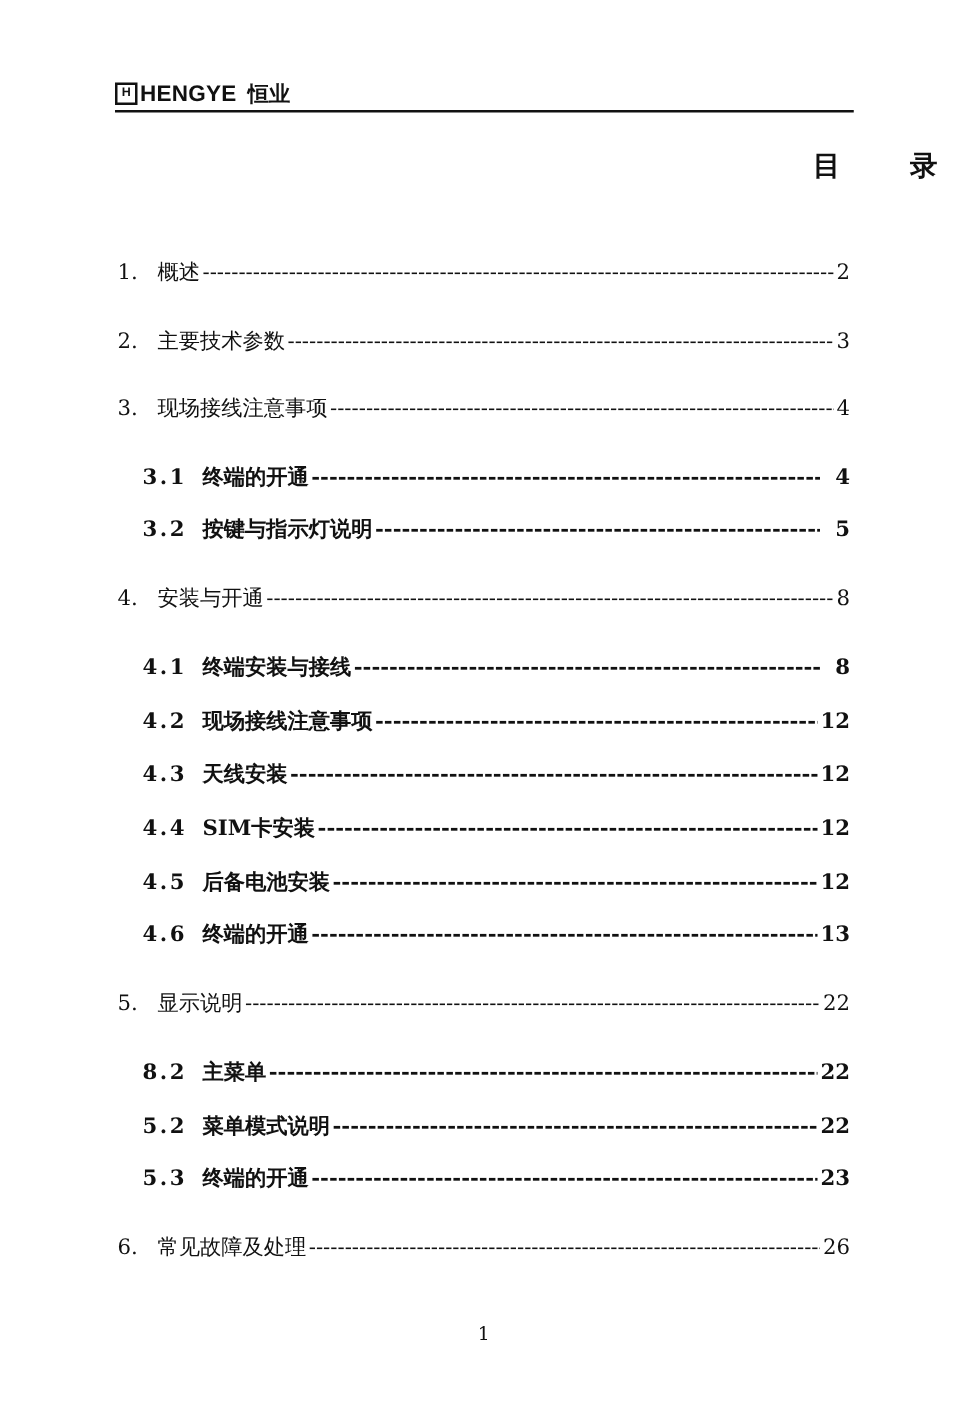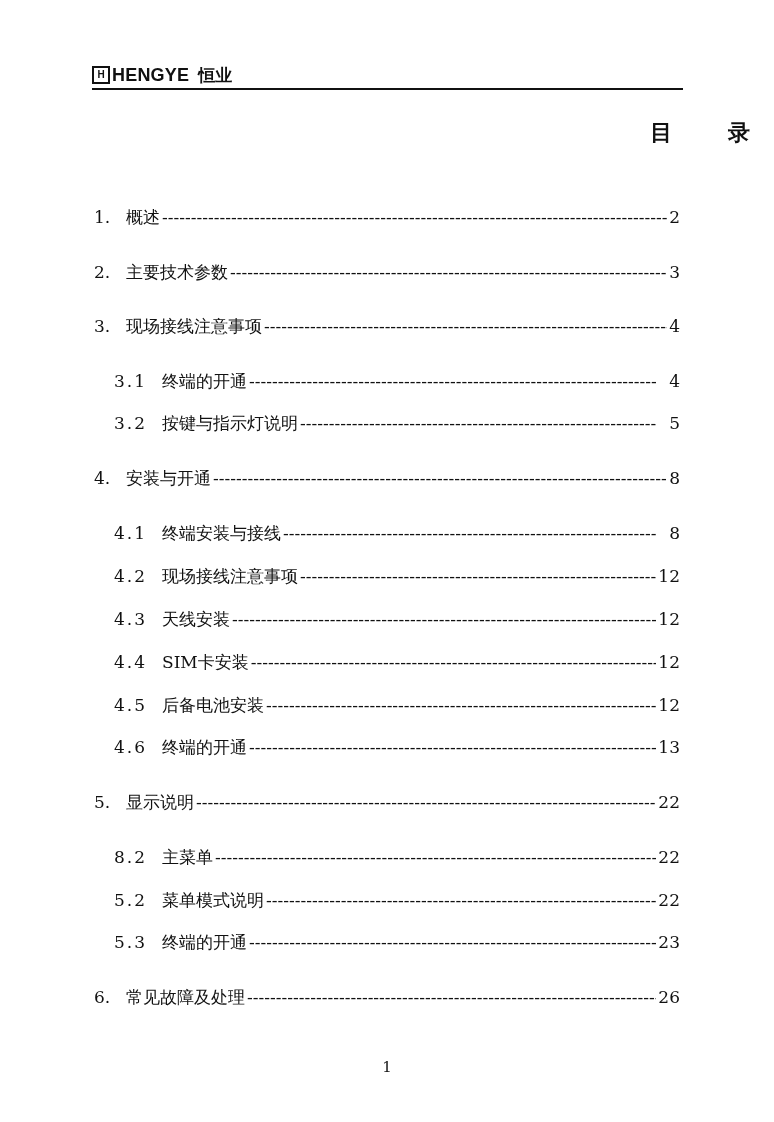--- a/index.html
+++ b/index.html
@@ -21,21 +21,21 @@
 
   .toc-row { position: absolute; display: flex; align-items: baseline; font-size: 17px; white-space: nowrap; }
   .toc-row .num { display: inline-block; }
   .toc-row .label { display: inline-block; margin-top: 32px; }
   .toc-row .leader { flex: 1; overflow: hidden; margin: 0 2px; letter-spacing: 0px; color: #111; }
   .toc-row .leader::before { content: "------------------------------------------------------------------------------------------------"; }
   .toc-row .page { display: inline-block; text-align: right; }
 
   .lvl1 { left: 94px; width: 586px; }
   .lvl1 .num { width: 32px; }
-  .lvl2 { left: 114px; width: 566px; }
+  .lvl2 { left: 114px; width: 566px; font-weight: bold; }
   .lvl2 .num { width: 48px; letter-spacing: 2px; }
   .lvl2 .page { min-width: 22px; }
 
   .page-number { position: absolute; left: 0; width: 774px; top: 1058px; text-align: center; font-size: 15px; }
 </style>
 </head>
 <body>
 
 <div class="header">
   <div class="logo">

